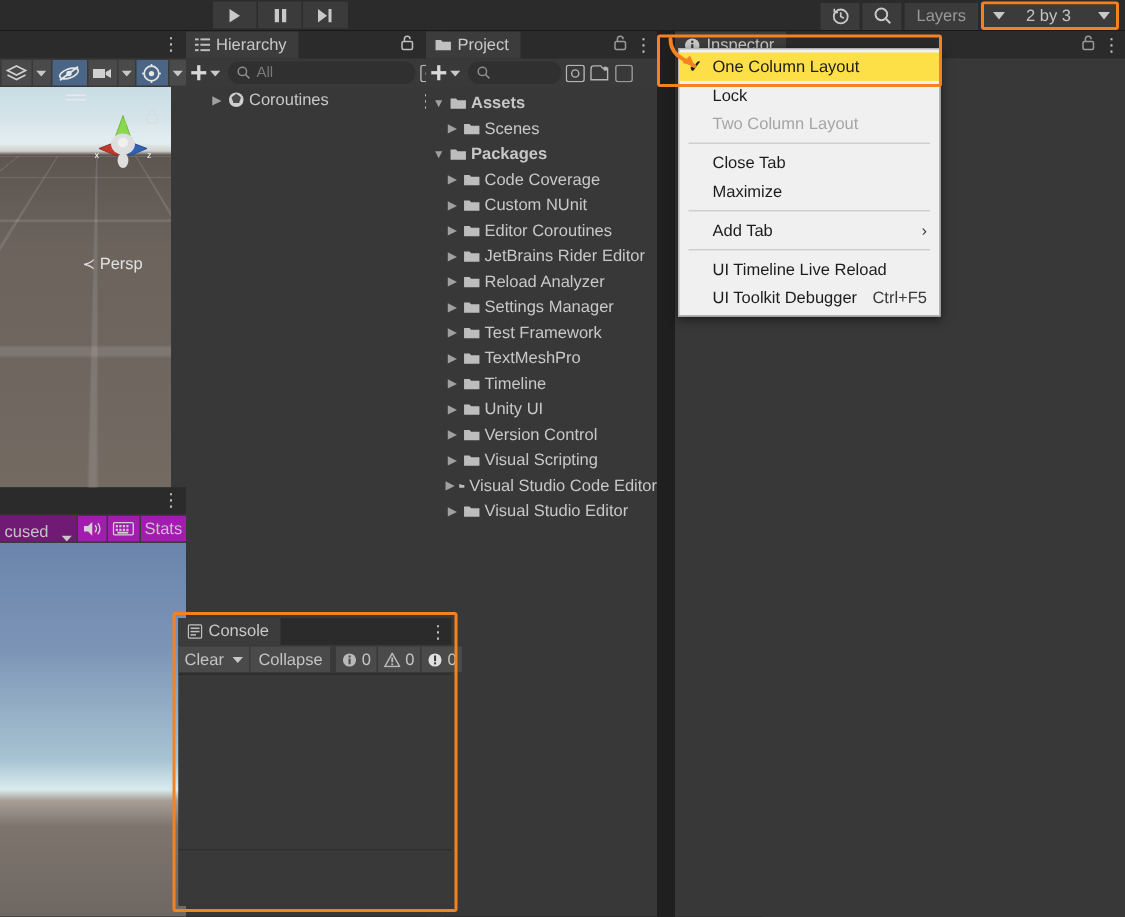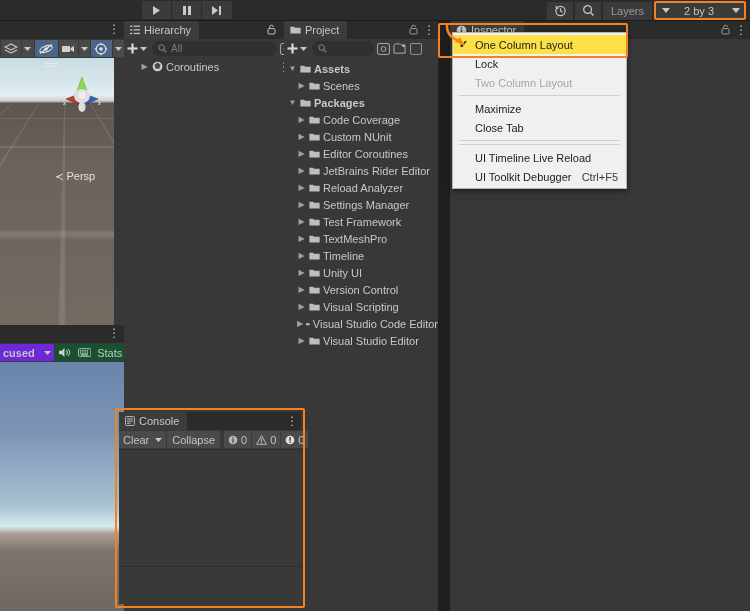--- a/index.html
+++ b/index.html
@@ -79,22 +79,22 @@
   .handle-bar { position: absolute; left: 44px; top: 5px; width: 13px; height: 5px; }
   .handle-bar i { display: block; height: 1px; background: #e8e8e8; margin-bottom: 2px; }
 
   
   .game-panel { position: absolute; left: 0; top: 325px; width: 124px; height: 286px; background: #383838; }
   .game-tabbar { position: absolute; left: 0; top: 0; width: 124px; height: 18px; background: #2b2b2b; }
   .game-toolbar {
     position: absolute; left: 0; top: 18px; width: 124px; height: 19px;
     background: #393939; display: flex; align-items: center; gap: 1px; color: #c4c4c4;
   }
-  .gt-drop { height: 17px; background: #6d28d9; display: flex; align-items: center; padding: 0 3px; gap: 9px; font-weight: bold; }
-  .gt-btn { height: 17px; min-width: 19px; background: #14532d; display: flex; align-items: center; justify-content: center; padding: 0 3px; }
+  .gt-drop { height: 17px; background: #701a75; display: flex; align-items: flex-end; padding: 0 3px; gap: 9px; }
+  .gt-btn { height: 17px; min-width: 19px; background: #a21caf; display: flex; align-items: center; justify-content: center; padding: 0 3px; }
   .game-viewport {
     position: absolute; left: 0; top: 37px; width: 124px; height: 249px;
     background: linear-gradient(180deg, #6b84ab 0%, #7b94b6 28%, #a8c3d2 58%, #d8ecee 66%, #a89e96 69%, #7d746d 76%, #6f6862 100%);
   }
 
   
   .hier-panel { position: absolute; left: 124px; top: 21px; width: 172px; height: 590px; background: #383838; }
   .panel-tabbar { height: 18px; background: #2b2b2b; display: flex; align-items: center; position: relative; }
   .tab {
     height: 18px; padding: 0 8px 0 6px; background: #3c3c3c;
@@ -592,26 +592,30 @@
         <span>One Column Layout</span>
       </div>
       <div class="ctx-item">
         <span>Lock</span>
       </div>
       <div class="ctx-item disabled">
         <span>Two Column Layout</span>
       </div>
       <div class="ctx-sep"></div>
       <div class="ctx-item">
+        <span>Close Tab</span>
+      </div>
+      <div class="ctx-item">
         <span>Maximize</span>
       </div>
+      <div class="ctx-sep"></div>
       <div class="ctx-item">
-        <span>Close Tab</span>
-      </div>
-      <div class="ctx-sep"></div>
+        <span>Add Tab</span>
+        <span class="ctx-right">›</span>
+      </div>
       <div class="ctx-sep"></div>
       <div class="ctx-item">
         <span>UI Timeline Live Reload</span>
       </div>
       <div class="ctx-item">
         <span>UI Toolkit Debugger</span>
         <span class="ctx-right">Ctrl+F5</span>
       </div>
     </div>
 

